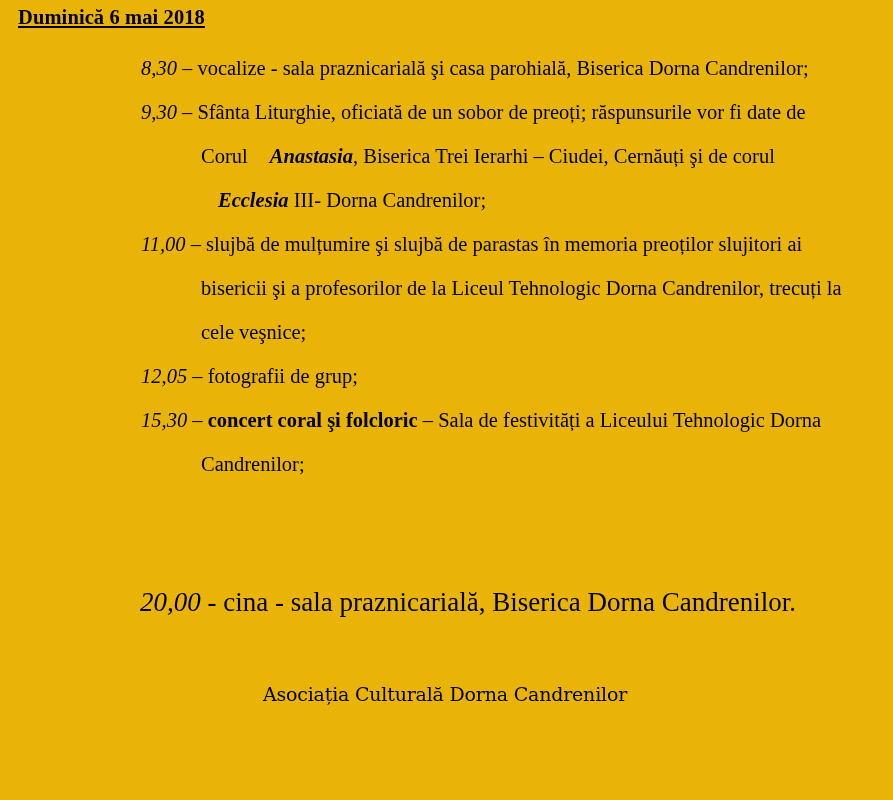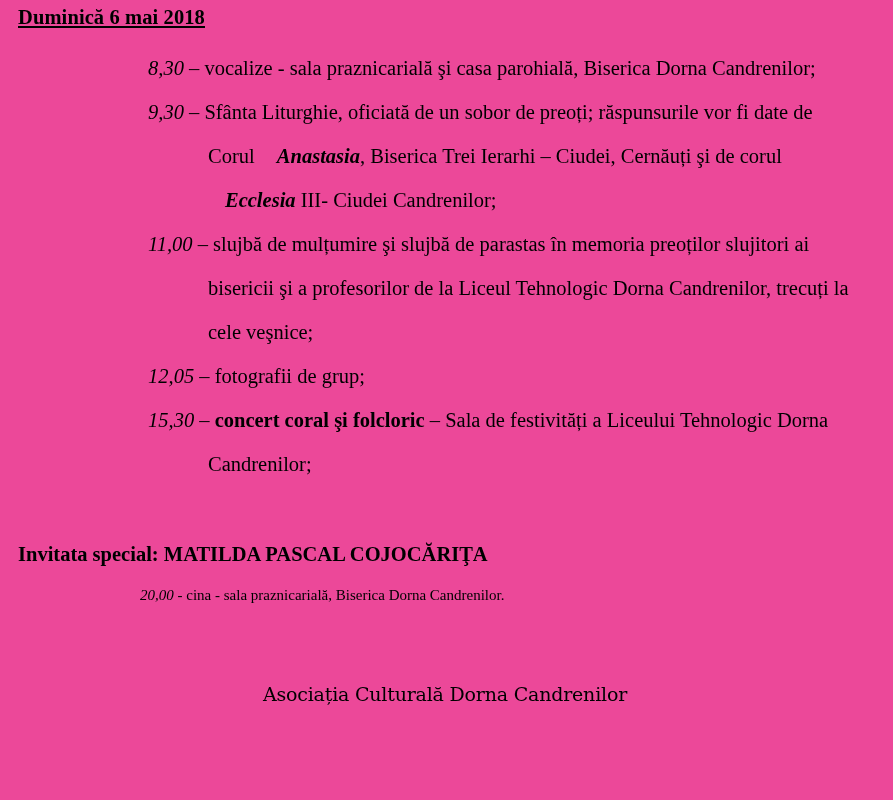--- a/index.html
+++ b/index.html
@@ -14,21 +14,21 @@
     overflow: hidden;
     font-family: "Liberation Serif", "DejaVu Serif", serif;
     color: #000000;
     -webkit-font-smoothing: antialiased;
   }
 
   .page {
     position: relative;
     width: 893px;
     height: 800px;
-    background: #ec4899;
+    background: #eab308;
   }
 
   
   .day-heading {
     position: absolute;
     left: 18px;
     top: 6px;
     font-size: 20.5px;
     font-weight: bold;
     letter-spacing: 0.1px;
@@ -36,21 +36,21 @@
   }
   .day-heading .ul {
     text-decoration: underline;
     text-underline-offset: 2px;
     text-decoration-thickness: 1.6px;
   }
 
   
   .schedule {
     position: absolute;
-    left: 148px;
+    left: 141px;
     top: 46px;
     width: 712px;
   }
   .entry {
     font-size: 20.5px;
     line-height: 44px;
     text-indent: 0;
     padding-left: 60px;
     margin: 0;
     text-align: left;
@@ -76,21 +76,21 @@
     font-size: 20.5px;
     font-weight: bold;
     white-space: nowrap;
   }
 
   
   .dinner-line {
     position: absolute;
     left: 140px;
     top: 587px;
-    font-size: 15px;
+    font-size: 27px;
     white-space: nowrap;
   }
 
   
   .signature {
     position: absolute;
     left: 0;
     top: 672px;
     width: 880px;
     text-align: center;
@@ -126,41 +126,38 @@
     <span class="ul">Duminică 6 mai 2018</span>
   </div>
 
   <div class="schedule">
 
     <p class="entry hang">
       <span class="time">8,30</span><span> – </span><span>vocalize - sala praznicarială şi casa parohială, Biserica Dorna Candrenilor;</span>
     </p>
 
     <p class="entry hang">
-      <span class="time">9,30</span><span> – </span><span>Sfânta Liturghie, oficiată de un sobor de preoți; răspunsurile vor fi date de Corul </span><span class="bi">Anastasia</span><span>, Biserica Trei Ierarhi – Ciudei, Cernăuți şi de corul </span><span class="bi">Ecclesia</span><span> III- Ciudei Candrenilor;</span>
+      <span class="time">9,30</span><span> – </span><span>Sfânta Liturghie, oficiată de un sobor de preoți; răspunsurile vor fi date de Corul </span><span class="bi">Anastasia</span><span>, Biserica Trei Ierarhi – Ciudei, Cernăuți şi de corul </span><span class="bi">Ecclesia</span><span> III- Dorna Candrenilor;</span>
     </p>
 
     <p class="entry hang">
       <span class="time">11,00</span><span> – </span><span>slujbă de mulțumire şi slujbă de parastas în memoria preoților slujitori ai bisericii şi a profesorilor de la Liceul Tehnologic Dorna Candrenilor, trecuți la cele veşnice;</span>
     </p>
 
     <p class="entry hang">
       <span class="time">12,05</span><span> – </span><span>fotografii de grup;</span>
     </p>
 
 
     <p class="entry hang">
       <span class="time">15,30</span><span> – </span><span class="b">concert coral şi folcloric</span><span> – Sala de festivități a Liceului Tehnologic Dorna Candrenilor;</span>
     </p>
 
   </div>
 
-  <div class="guest-line">
-    <span>Invitata special: </span><span>MATILDA PASCAL COJOCĂRIŢA</span>
-  </div>
 
   <div class="dinner-line">
     <span class="time">20,00</span><span>  -  </span><span>cina - sala praznicarială, Biserica Dorna Candrenilor.</span>
   </div>
 
   <div class="signature">
     <div class="sig-org">Asociația Culturală Dorna Candrenilor</div>
   </div>
 
 </div>

